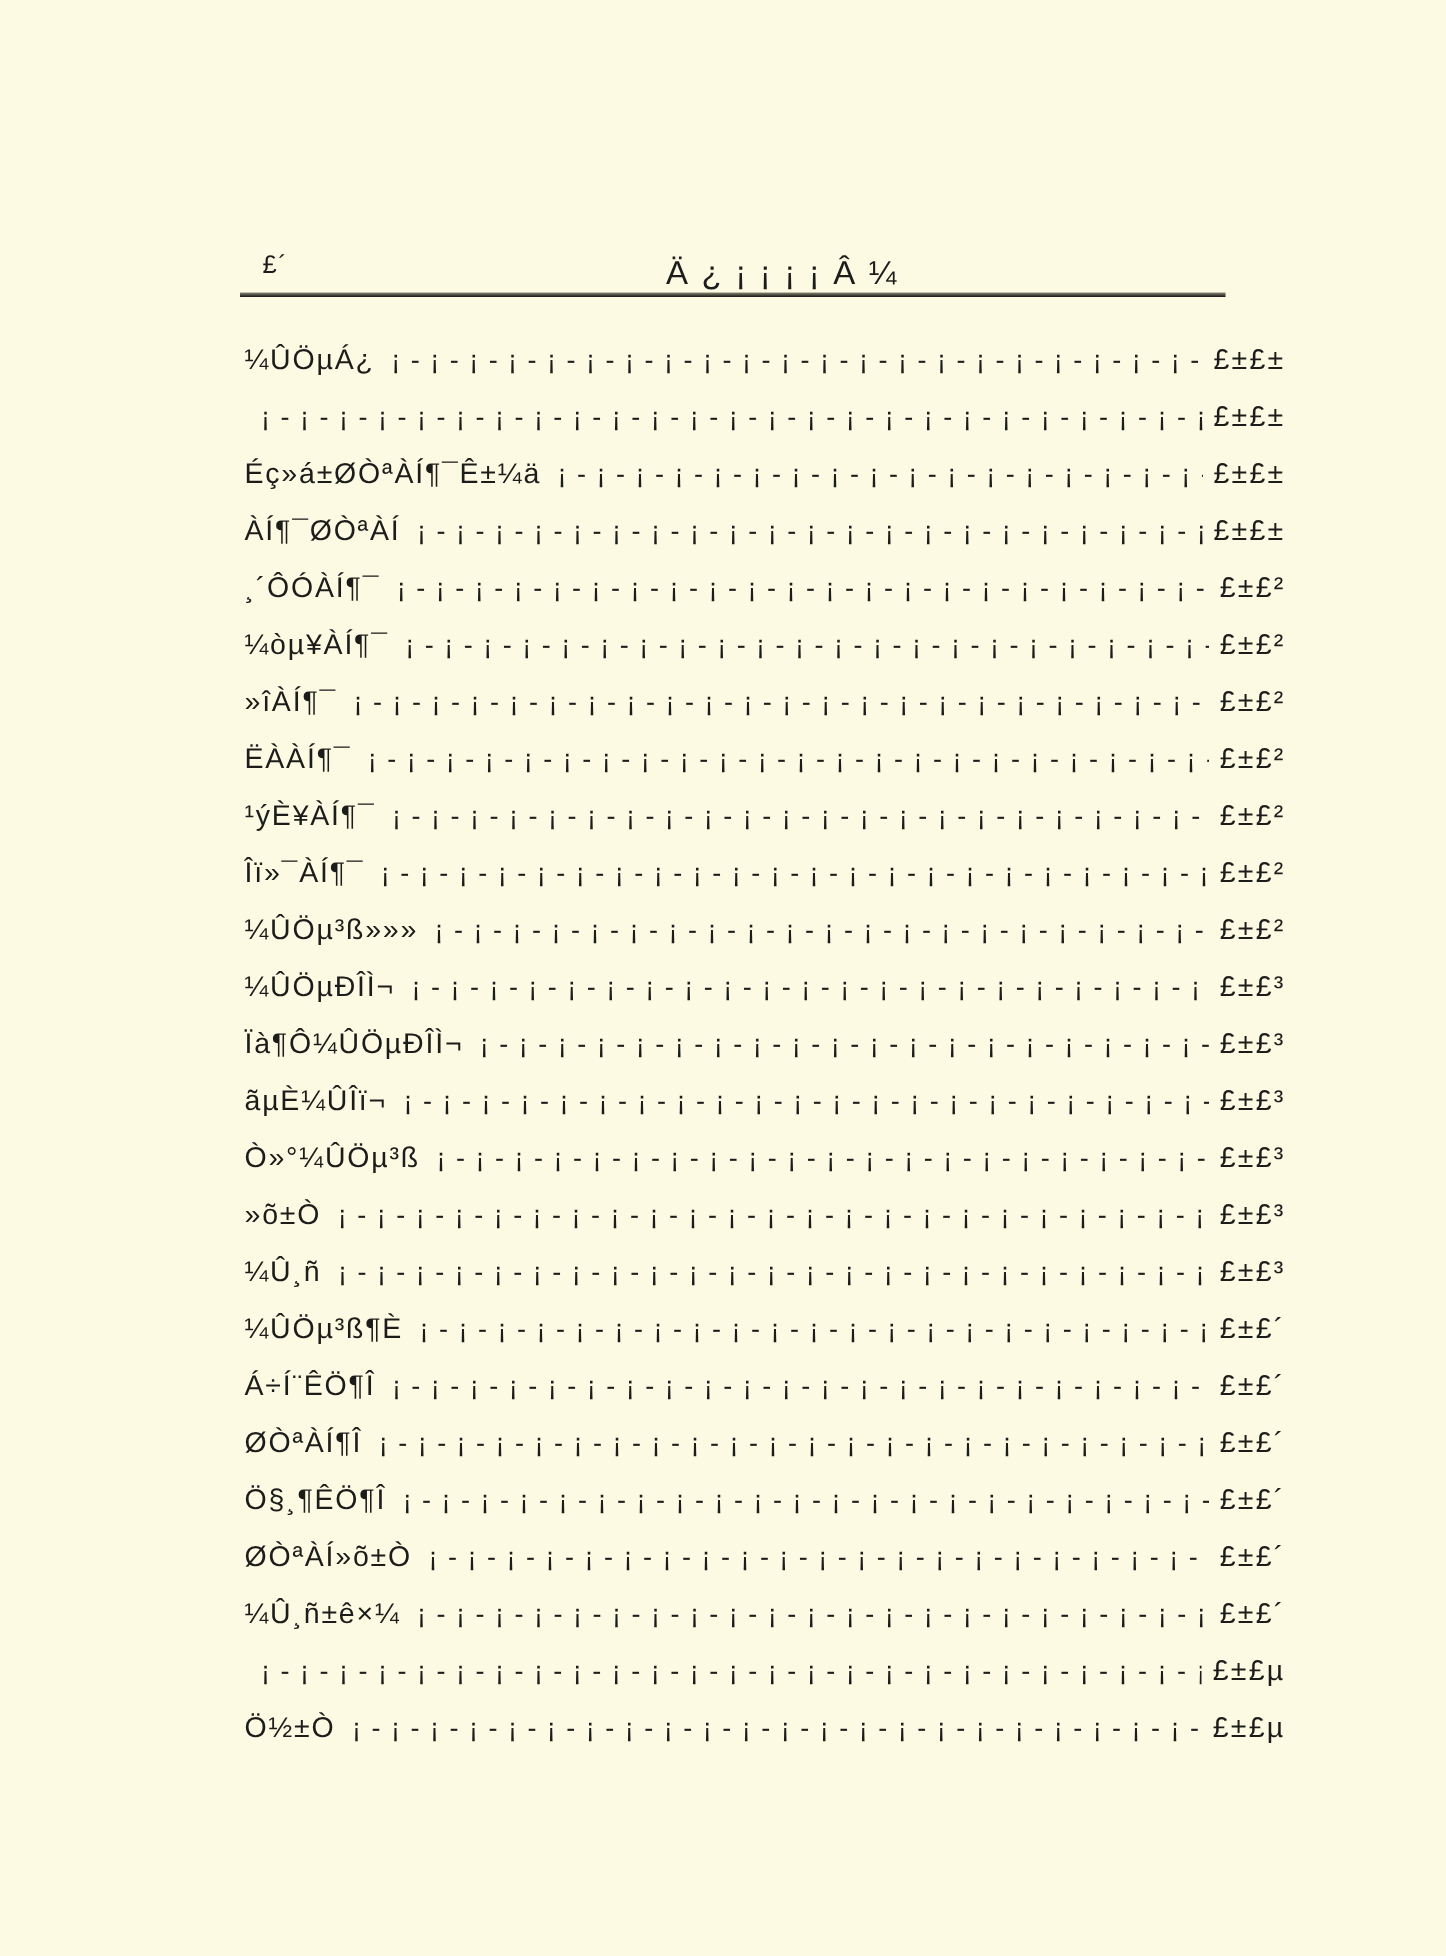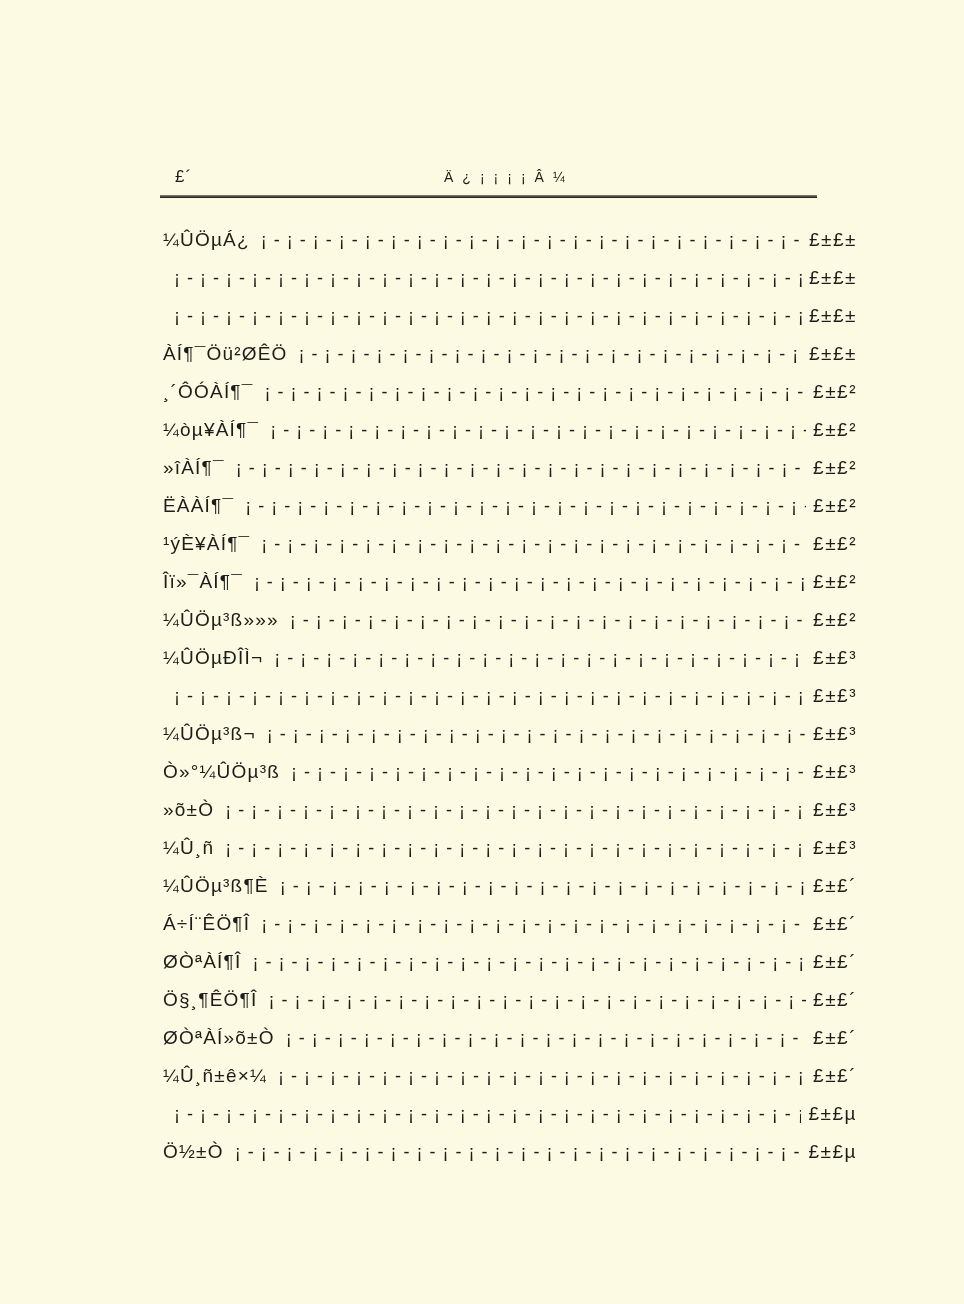--- a/index.html
+++ b/index.html
@@ -21,21 +21,21 @@
     left: 175px;
     top: 167px;
     font-size: 17px;
     letter-spacing: 1px;
     white-space: nowrap;
   }
   .doc-title {
     position: absolute;
     left: 444px;
     top: 169px;
-    font-size: 14px;
+    font-size: 22px;
     letter-spacing: 9px;
     white-space: nowrap;
     text-align: center;
   }
   .rule {
     position: absolute;
     left: 160px;
     top: 195px;
     width: 657px;
     height: 3px;
@@ -85,26 +85,27 @@
     <span class="leader" aria-hidden="true">¡-¡-¡-¡-¡-¡-¡-¡-¡-¡-¡-¡-¡-¡-¡-¡-¡-¡-¡-¡-¡-¡-¡-¡-¡-¡-¡-¡-¡-¡-¡-¡-¡-¡-¡-¡-¡-¡-¡-¡-¡-¡-¡-¡-¡-¡-¡-¡-¡-¡-¡-¡-¡-¡-¡-¡-¡-¡-¡-¡-¡-¡-¡-¡-¡-¡-¡-¡-¡-¡-¡-¡-¡-¡-¡-¡-¡-¡-¡-¡-</span>
     <span class="pagenum">£±£±</span>
   </div>
 
   <div class="toc-row">
     <span class="leader" aria-hidden="true">¡-¡-¡-¡-¡-¡-¡-¡-¡-¡-¡-¡-¡-¡-¡-¡-¡-¡-¡-¡-¡-¡-¡-¡-¡-¡-¡-¡-¡-¡-¡-¡-¡-¡-¡-¡-¡-¡-¡-¡-¡-¡-¡-¡-¡-¡-¡-¡-¡-¡-¡-¡-¡-¡-¡-¡-¡-¡-¡-¡-¡-¡-¡-¡-¡-¡-¡-¡-¡-¡-¡-¡-¡-¡-¡-¡-¡-¡-¡-¡-</span>
     <span class="pagenum">£±£±</span>
   </div>
 
   <div class="toc-row">
-    <span class="leader" aria-hidden="true">¡-¡-¡-¡-¡-¡-¡-¡-¡-¡-¡-¡-¡-¡-¡-¡-¡-¡-¡-¡-¡-¡-¡-¡-¡-¡-¡-¡-¡-¡-¡-¡-¡-¡-¡-¡-¡-¡-¡-¡-¡-¡-¡-¡-¡-¡-¡-¡-¡-¡-¡-¡-¡-¡-¡-¡-¡-¡-¡-¡-¡-¡-¡-¡-¡-¡-¡-¡-¡-¡-¡-¡-¡-¡-¡-¡-¡-¡-¡-¡-</span>
-    <span class="pagenum">£±£±</span>
-  </div>
-
-  <div class="toc-row">
-    <span class="entry-title">ÀÍ¶¯Öü²ØÊÖ</span>
+    <span class="entry-title">Éç»á±ØÒªÀÍ¶¯Ê±¼ä</span>
+    <span class="leader" aria-hidden="true">¡-¡-¡-¡-¡-¡-¡-¡-¡-¡-¡-¡-¡-¡-¡-¡-¡-¡-¡-¡-¡-¡-¡-¡-¡-¡-¡-¡-¡-¡-¡-¡-¡-¡-¡-¡-¡-¡-¡-¡-¡-¡-¡-¡-¡-¡-¡-¡-¡-¡-¡-¡-¡-¡-¡-¡-¡-¡-¡-¡-¡-¡-¡-¡-¡-¡-¡-¡-¡-¡-¡-¡-¡-¡-¡-¡-¡-¡-¡-¡-</span>
+    <span class="pagenum">£±£±</span>
+  </div>
+
+  <div class="toc-row">
+    <span class="entry-title">ÀÍ¶¯ØÒªÀÍ</span>
     <span class="leader" aria-hidden="true">¡-¡-¡-¡-¡-¡-¡-¡-¡-¡-¡-¡-¡-¡-¡-¡-¡-¡-¡-¡-¡-¡-¡-¡-¡-¡-¡-¡-¡-¡-¡-¡-¡-¡-¡-¡-¡-¡-¡-¡-¡-¡-¡-¡-¡-¡-¡-¡-¡-¡-¡-¡-¡-¡-¡-¡-¡-¡-¡-¡-¡-¡-¡-¡-¡-¡-¡-¡-¡-¡-¡-¡-¡-¡-¡-¡-¡-¡-¡-¡-</span>
     <span class="pagenum">£±£±</span>
   </div>
 
   <div class="toc-row">
     <span class="entry-title">¸´ÔÓÀÍ¶¯</span>
     <span class="leader" aria-hidden="true">¡-¡-¡-¡-¡-¡-¡-¡-¡-¡-¡-¡-¡-¡-¡-¡-¡-¡-¡-¡-¡-¡-¡-¡-¡-¡-¡-¡-¡-¡-¡-¡-¡-¡-¡-¡-¡-¡-¡-¡-¡-¡-¡-¡-¡-¡-¡-¡-¡-¡-¡-¡-¡-¡-¡-¡-¡-¡-¡-¡-¡-¡-¡-¡-¡-¡-¡-¡-¡-¡-¡-¡-¡-¡-¡-¡-¡-¡-¡-¡-</span>
     <span class="pagenum">£±£²</span>
   </div>
 
@@ -144,26 +145,27 @@
     <span class="pagenum">£±£²</span>
   </div>
 
   <div class="toc-row">
     <span class="entry-title">¼ÛÖµÐÎÌ¬</span>
     <span class="leader" aria-hidden="true">¡-¡-¡-¡-¡-¡-¡-¡-¡-¡-¡-¡-¡-¡-¡-¡-¡-¡-¡-¡-¡-¡-¡-¡-¡-¡-¡-¡-¡-¡-¡-¡-¡-¡-¡-¡-¡-¡-¡-¡-¡-¡-¡-¡-¡-¡-¡-¡-¡-¡-¡-¡-¡-¡-¡-¡-¡-¡-¡-¡-¡-¡-¡-¡-¡-¡-¡-¡-¡-¡-¡-¡-¡-¡-¡-¡-¡-¡-¡-¡-</span>
     <span class="pagenum">£±£³</span>
   </div>
 
   <div class="toc-row">
-    <span class="leader" aria-hidden="true">¡-¡-¡-¡-¡-¡-¡-¡-¡-¡-¡-¡-¡-¡-¡-¡-¡-¡-¡-¡-¡-¡-¡-¡-¡-¡-¡-¡-¡-¡-¡-¡-¡-¡-¡-¡-¡-¡-¡-¡-¡-¡-¡-¡-¡-¡-¡-¡-¡-¡-¡-¡-¡-¡-¡-¡-¡-¡-¡-¡-¡-¡-¡-¡-¡-¡-¡-¡-¡-¡-¡-¡-¡-¡-¡-¡-¡-¡-¡-¡-</span>
-    <span class="pagenum">£±£³</span>
-  </div>
-
-  <div class="toc-row">
-    <span class="entry-title">¼ÛÖµ³ß¬</span>
+    <span class="entry-title">Ïà¶Ô¼ÛÖµÐÎÌ¬</span>
+    <span class="leader" aria-hidden="true">¡-¡-¡-¡-¡-¡-¡-¡-¡-¡-¡-¡-¡-¡-¡-¡-¡-¡-¡-¡-¡-¡-¡-¡-¡-¡-¡-¡-¡-¡-¡-¡-¡-¡-¡-¡-¡-¡-¡-¡-¡-¡-¡-¡-¡-¡-¡-¡-¡-¡-¡-¡-¡-¡-¡-¡-¡-¡-¡-¡-¡-¡-¡-¡-¡-¡-¡-¡-¡-¡-¡-¡-¡-¡-¡-¡-¡-¡-¡-¡-</span>
+    <span class="pagenum">£±£³</span>
+  </div>
+
+  <div class="toc-row">
+    <span class="entry-title">ãµÈ¼ÛÎï¬</span>
     <span class="leader" aria-hidden="true">¡-¡-¡-¡-¡-¡-¡-¡-¡-¡-¡-¡-¡-¡-¡-¡-¡-¡-¡-¡-¡-¡-¡-¡-¡-¡-¡-¡-¡-¡-¡-¡-¡-¡-¡-¡-¡-¡-¡-¡-¡-¡-¡-¡-¡-¡-¡-¡-¡-¡-¡-¡-¡-¡-¡-¡-¡-¡-¡-¡-¡-¡-¡-¡-¡-¡-¡-¡-¡-¡-¡-¡-¡-¡-¡-¡-¡-¡-¡-¡-</span>
     <span class="pagenum">£±£³</span>
   </div>
 
   <div class="toc-row">
     <span class="entry-title">Ò»°¼ÛÖµ³ß</span>
     <span class="leader" aria-hidden="true">¡-¡-¡-¡-¡-¡-¡-¡-¡-¡-¡-¡-¡-¡-¡-¡-¡-¡-¡-¡-¡-¡-¡-¡-¡-¡-¡-¡-¡-¡-¡-¡-¡-¡-¡-¡-¡-¡-¡-¡-¡-¡-¡-¡-¡-¡-¡-¡-¡-¡-¡-¡-¡-¡-¡-¡-¡-¡-¡-¡-¡-¡-¡-¡-¡-¡-¡-¡-¡-¡-¡-¡-¡-¡-¡-¡-¡-¡-¡-¡-</span>
     <span class="pagenum">£±£³</span>
   </div>
 

